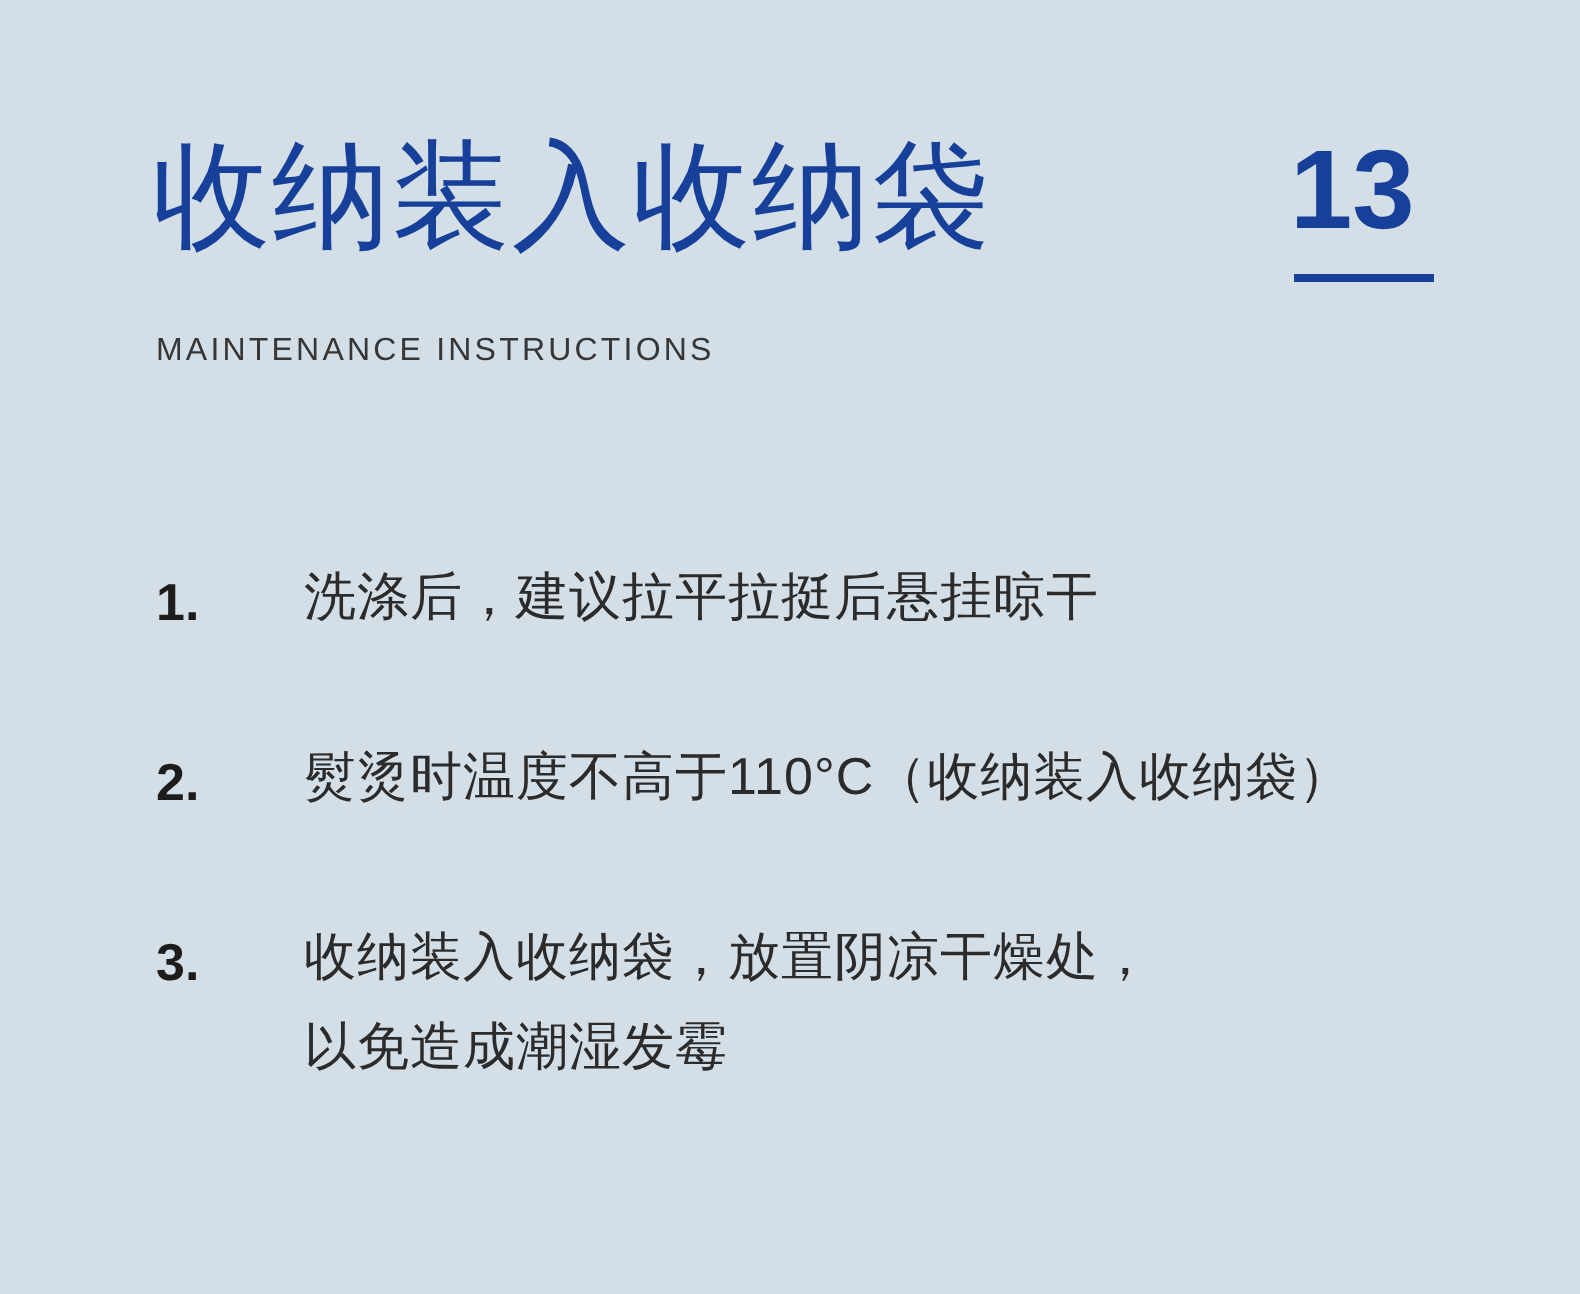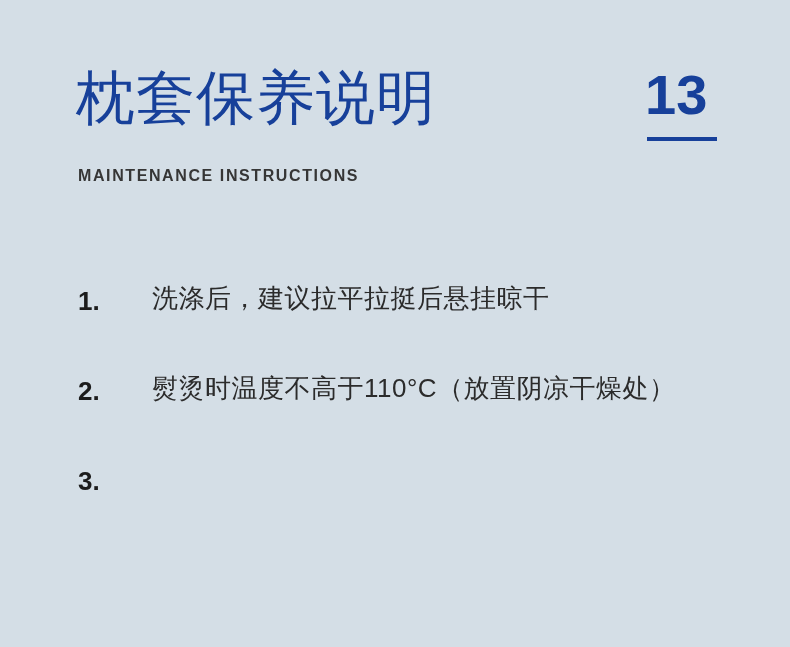--- a/index.html
+++ b/index.html
@@ -41,21 +41,21 @@
     letter-spacing: 1px;
     white-space: nowrap;
   }
 
   .subtitle {
     position: absolute;
     left: 78px;
     top: 166px;
     font-size: 16px;
     line-height: 20px;
-    font-weight: 700;
+    font-weight: 400;
     color: #363636;
     letter-spacing: 1.6px;
     white-space: nowrap;
     text-align: center;
   }
 
   .page-number-wrap {
     position: absolute;
     left: 645px;
     top: 64px;
@@ -121,21 +121,21 @@
     letter-spacing: 0.5px;
     white-space: nowrap;
   }
 </style>
 </head>
 <body>
 
 <div class="page">
 
   <div class="header">
-    <div class="title">枕套保养说明</div>
+    <div class="title">收纳装入收纳袋</div>
 
     <div class="subtitle">MAINTENANCE INSTRUCTIONS</div>
 
     <div class="page-number-wrap">
       <span class="page-number">13</span>
       <span class="page-number-rule"></span>
     </div>
   </div>
 
   <div class="list">
@@ -143,23 +143,27 @@
     <div class="list-item">
       <div class="list-item-marker">1.</div>
       <div class="list-item-body">
         <div class="list-line">洗涤后，建议拉平拉挺后悬挂晾干</div>
       </div>
     </div>
 
     <div class="list-item">
       <div class="list-item-marker">2.</div>
       <div class="list-item-body">
-        <div class="list-line">熨烫时温度不高于110°C（放置阴凉干燥处）</div>
+        <div class="list-line">熨烫时温度不高于110°C（收纳装入收纳袋）</div>
       </div>
     </div>
 
     <div class="list-item">
       <div class="list-item-marker">3.</div>
+      <div class="list-item-body">
+        <div class="list-line">收纳装入收纳袋，放置阴凉干燥处，</div>
+        <div class="list-line">以免造成潮湿发霉</div>
+      </div>
     </div>
 
   </div>
 
 </div>
 
 </body></html>

